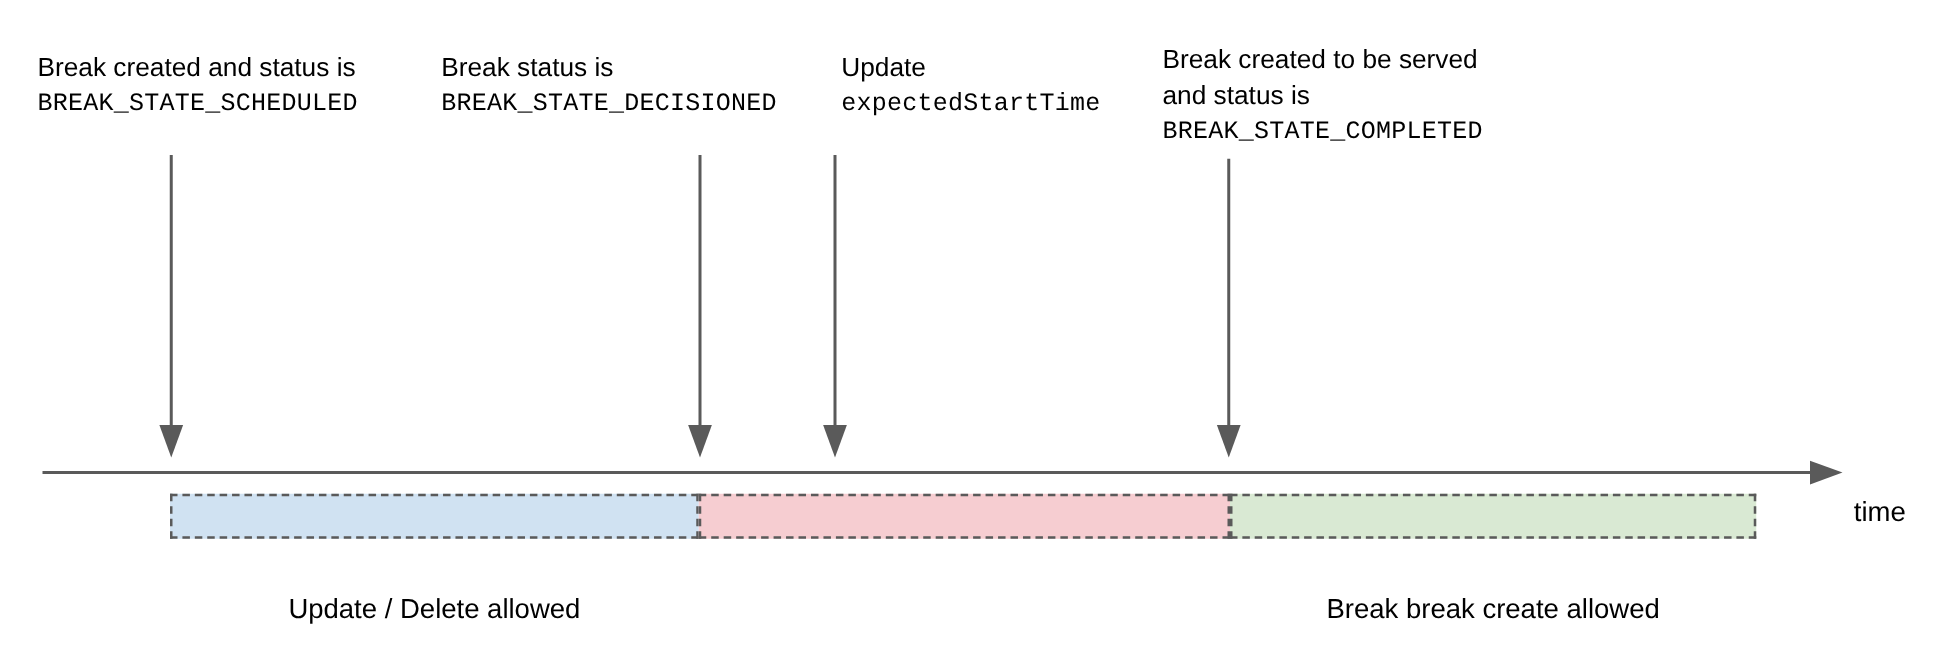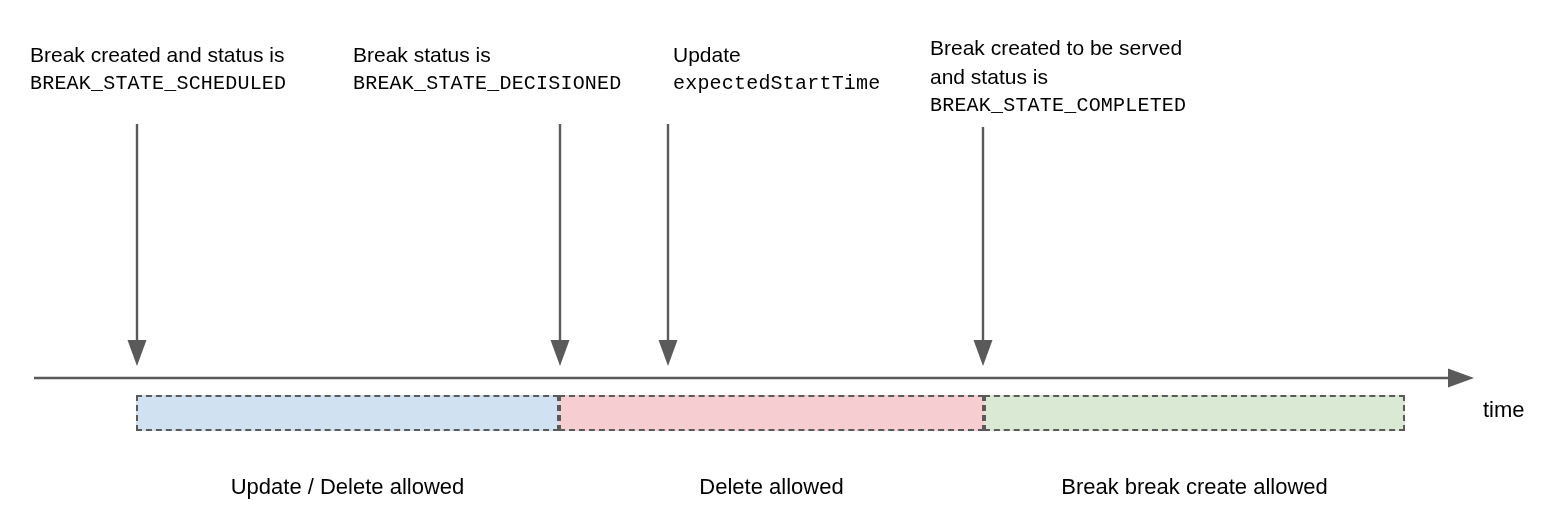--- a/index.html
+++ b/index.html
@@ -146,16 +146,15 @@
     <line x1="34" y1="378" x2="1456" y2="378" stroke="#5a5a5a" stroke-width="2.4"></line>
     <polygon points="1474,378 1448,368.5 1448,387.5" fill="#5a5a5a"></polygon>
   </svg>
   <span id="time-axis-label">time</span>
 
   <div class="phase-bar" id="phase-bar-0" style="background-color: rgb(208, 226, 242); border-color: rgb(90, 90, 90);"></div>
   <div class="phase-bar" id="phase-bar-1" style="background-color: rgb(246, 205, 209); border-color: rgb(90, 90, 90);"></div>
   <div class="phase-bar" id="phase-bar-2" style="background-color: rgb(217, 233, 211); border-color: rgb(90, 90, 90);"></div>
 
   <div class="phase-caption" id="phase-caption-0">Update / Delete allowed</div>
-  <div class="phase-caption" id="phase-caption-1">Delete allowed</div>
   <div class="phase-caption" id="phase-caption-2">Break break create allowed</div>
 
 </div>
 
 </body></html>

